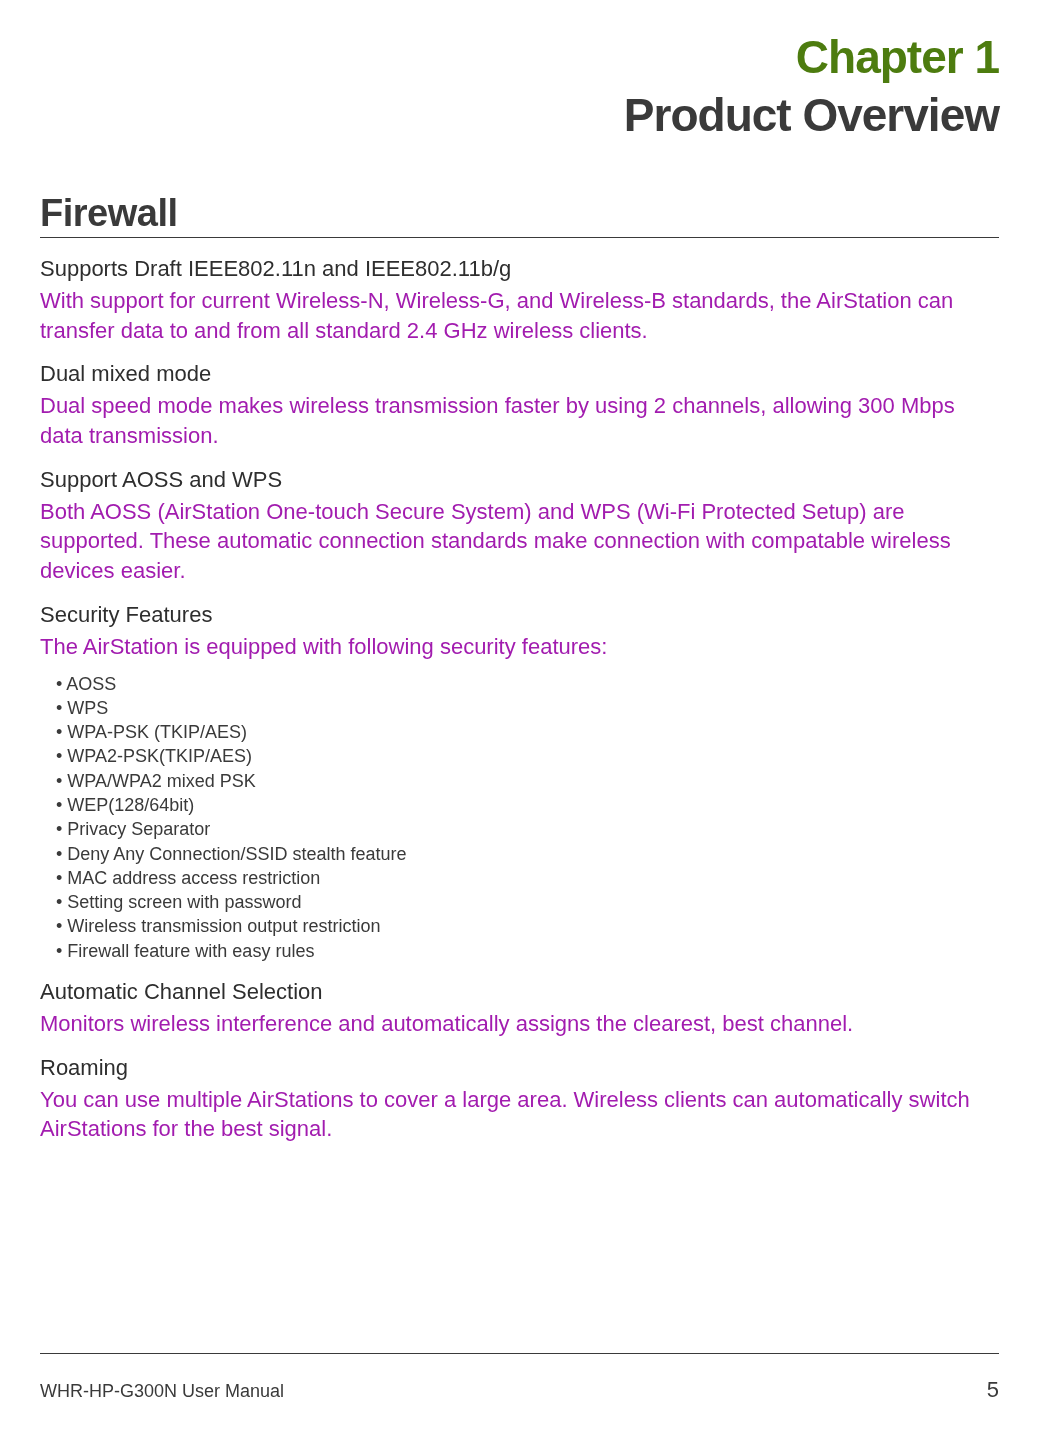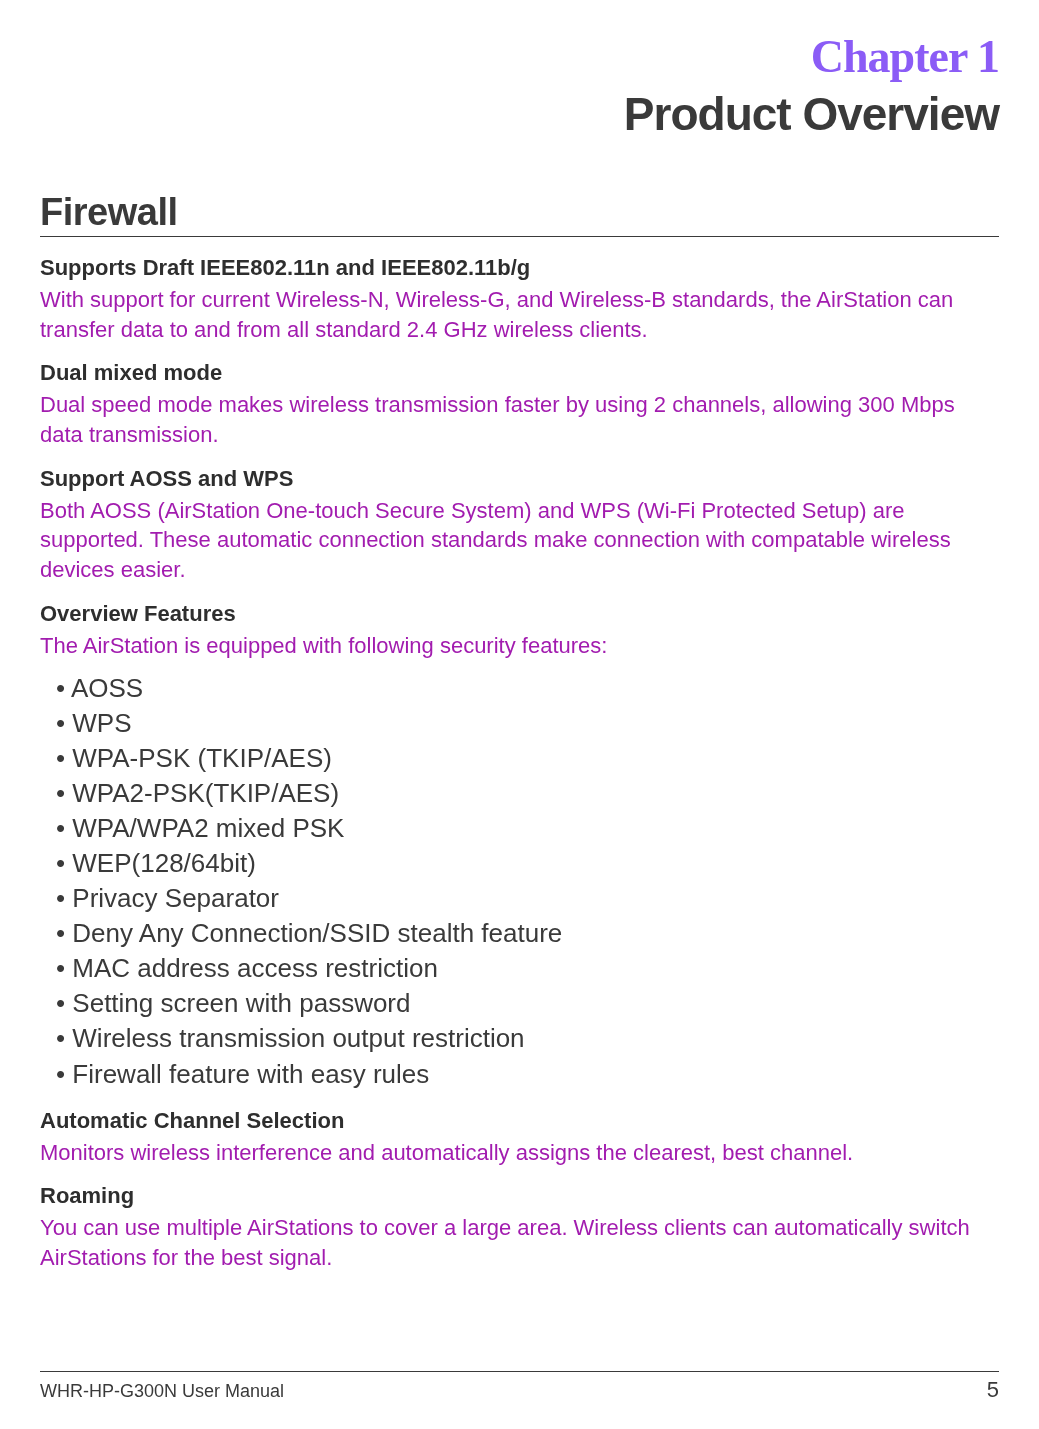--- a/index.html
+++ b/index.html
@@ -16,22 +16,22 @@
       position: relative;
       padding: 30px 40px 0 40px;
     }
     .chapter-header {
       text-align: right;
       margin-bottom: 50px;
     }
     .chapter-number {
       font-size: 46px;
       font-weight: bold;
-      color: #8b5cf6;
-      font-family: Liberation Serif, serif;
+      color: #4d7c0f;
+      font-family: Liberation Sans, sans-serif;
       letter-spacing: -1px;
     }
     .chapter-title {
       font-size: 46px;
       font-weight: bold;
       color: #3a3a3a;
       font-family: Arial, Helvetica, sans-serif;
       letter-spacing: -1px;
       margin-top: 4px;
     }
@@ -40,48 +40,48 @@
       font-weight: bold;
       color: #3a3a3a;
       font-family: Arial, Helvetica, sans-serif;
       border-bottom: 1.5px solid #3a3a3a;
       padding-bottom: 2px;
       margin-bottom: 18px;
       letter-spacing: -0.5px;
     }
     .feature-heading {
       font-size: 22px;
-      font-weight: 700;
+      font-weight: 400;
       color: #2e2e2e;
       margin-top: 16px;
       margin-bottom: 4px;
     }
     .feature-body {
       font-size: 22px;
       color: #a21caf;
       line-height: 1.35;
       margin-bottom: 10px;
     }
     .bullet-list {
       margin-left: 16px;
       margin-top: 4px;
       margin-bottom: 12px;
     }
     .bullet-item {
-      font-size: 26px;
+      font-size: 18px;
       color: #3a3a3a;
       line-height: 1.35;
     }
     .footer {
       position: absolute;
       bottom: 26px;
       left: 40px;
       right: 40px;
       border-top: 1.5px solid #3a3a3a;
-      padding-top: 5px;
+      padding-top: 23px;
       display: flex;
       justify-content: space-between;
       align-items: baseline;
     }
     .footer-left {
       font-size: 18px;
       font-family: Arial, Helvetica, sans-serif;
       color: #3a3a3a;
     }
     .footer-right {
@@ -109,21 +109,21 @@
   <div class="feature-heading">Dual mixed mode</div>
   <div class="feature-body">Dual speed mode makes wireless transmission faster by using 2 channels, allowing 300 Mbps data transmission.</div>
 </div>
 
 <div>
   <div class="feature-heading">Support AOSS and WPS</div>
   <div class="feature-body">Both AOSS (AirStation One-touch Secure System) and WPS (Wi-Fi Protected Setup) are supported. These automatic connection standards make connection with compatable wireless devices easier.</div>
 </div>
 
 <div>
-  <div class="feature-heading">Overview Features</div>
+  <div class="feature-heading">Security Features</div>
   <div class="feature-body">The AirStation is equipped with following security features:</div>
   <div class="bullet-list">
     <div class="bullet-item">• AOSS</div>
     <div class="bullet-item">• WPS</div>
     <div class="bullet-item">• WPA-PSK (TKIP/AES)</div>
     <div class="bullet-item">• WPA2-PSK(TKIP/AES)</div>
     <div class="bullet-item">• WPA/WPA2 mixed PSK</div>
     <div class="bullet-item">• WEP(128/64bit)</div>
     <div class="bullet-item">• Privacy Separator</div>
     <div class="bullet-item">• Deny Any Connection/SSID stealth feature</div>

